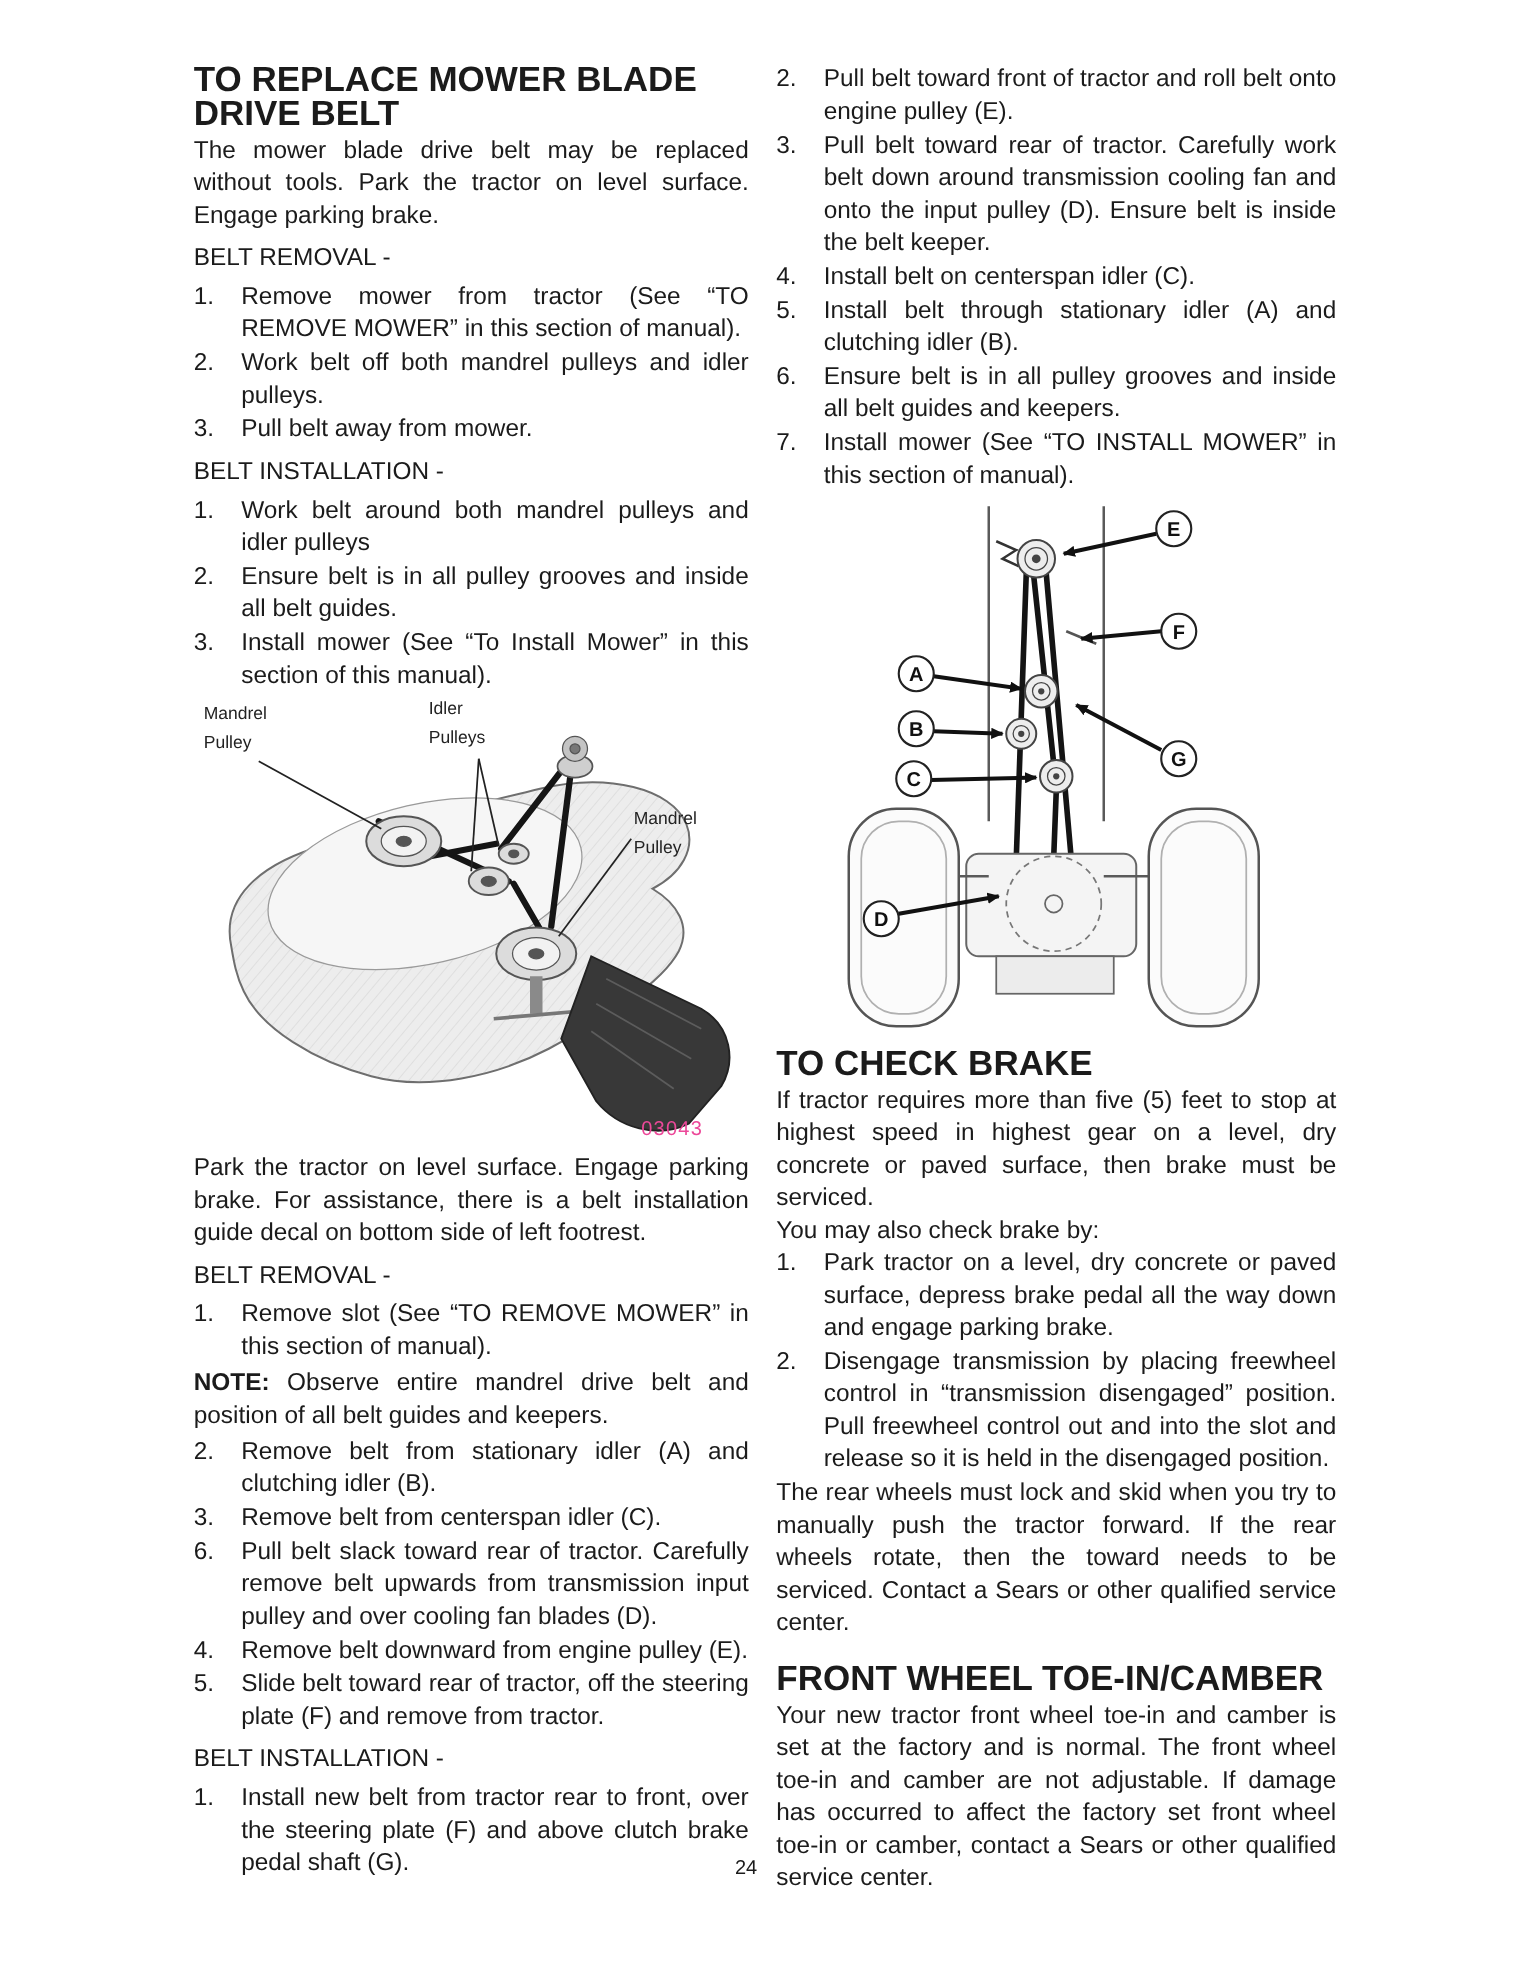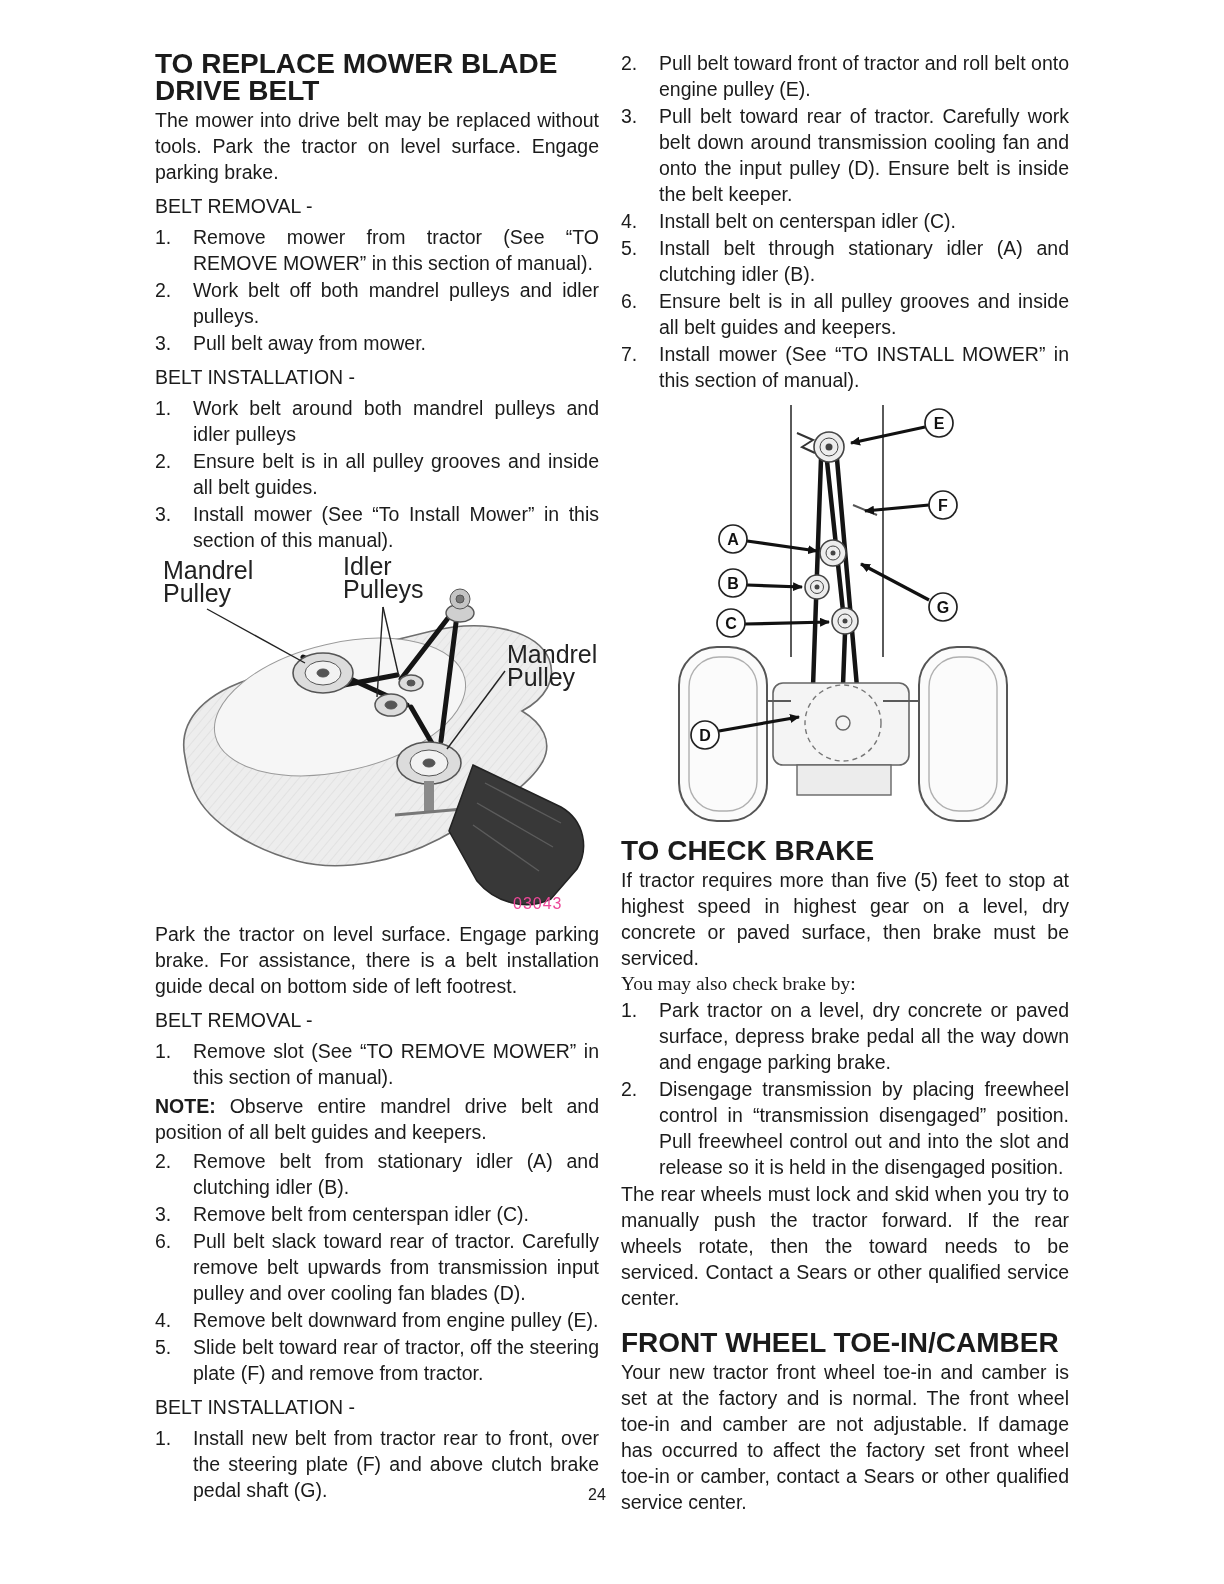--- a/index.html
+++ b/index.html
@@ -14,35 +14,35 @@
   p.para{margin:0 0 8px 0;text-align:justify;}
   p.sub{margin:8px 0 5px 0;}
   .li{display:flex;margin:0 0 1px 0;}
   .li .num{flex:0 0 38px;}
   .li .txt{flex:1;text-align:justify;}
   .note{text-align:justify;margin:3px 0 3px 0;}
   .note b{font-weight:bold;}
   .diagram{position:relative;}
   .diagram1{width:444px;height:358px;margin:4px 0 6px 0;}
   .diagram2{width:448px;height:432px;margin:8px 0 4px 0;}
-  .dlabel{position:absolute;font-size:25px;line-height:23px;color:#222;}
+  .dlabel{position:absolute;font-size:14px;line-height:23px;color:#222;}
   .fignum{position:absolute;font-size:16px;color:#ec4899;letter-spacing:1px;}
   .pagenum{position:absolute;left:588px;top:1486px;font-size:16px;color:#1b1b1b;}
   svg{display:block;}
   .heading-gap{height:10px;}
 </style>
 </head>
 <body>
 
 <div class="page">
 
   <div class="col left">
 
     <h2 class="shead">TO REPLACE MOWER BLADE DRIVE BELT</h2>
-    <p class="para">The mower into drive belt may be replaced without tools.  Park the tractor on level surface.  Engage parking brake.</p>
+    <p class="para">The mower blade drive belt may be replaced without tools.  Park the tractor on level surface.  Engage parking brake.</p>
 
     <p class="sub">BELT REMOVAL -</p>
     <div class="li">
       <span class="num">1.</span>
       <span class="txt">Remove mower from tractor (See “TO REMOVE MOWER” in this section of manual).</span>
     </div>
     <div class="li">
       <span class="num">2.</span>
       <span class="txt">Work belt off both mandrel pulleys and idler pulleys.</span>
     </div>
@@ -313,21 +313,21 @@
           <g>
             <circle cx="84" cy="334" r="14" fill="#fff" stroke="#222" stroke-width="1.7"></circle>
             <text x="84" y="340">D</text>
           </g>
         </g>
       </svg>
     </div>
 
     <h2 class="shead">TO CHECK BRAKE</h2>
     <p class="para" style="margin-bottom:0;">If tractor requires more than five (5) feet to stop at highest speed in highest gear on a level, dry concrete or paved surface, then brake must be serviced.</p>
-    <p class="para" style="margin-bottom:0;font-family:Liberation Serif, serif;">You may also check brake by:</p>
+    <p class="para" style="margin-bottom:0;">You may also check brake by:</p>
     <div class="li">
       <span class="num">1.</span>
       <span class="txt">Park tractor on a level, dry concrete or paved surface, depress brake pedal all the way down and engage parking brake.</span>
     </div>
     <div class="li">
       <span class="num">2.</span>
       <span class="txt">Disengage transmission by placing freewheel control in “transmission disengaged” position. Pull freewheel control out and into the slot and release so it is held in the disengaged position.</span>
     </div>
     <p class="para">The rear wheels must lock and skid when you try to manually push the tractor forward. If the rear wheels rotate, then the toward needs to be serviced. Contact a Sears or other qualified service center.</p>
 

